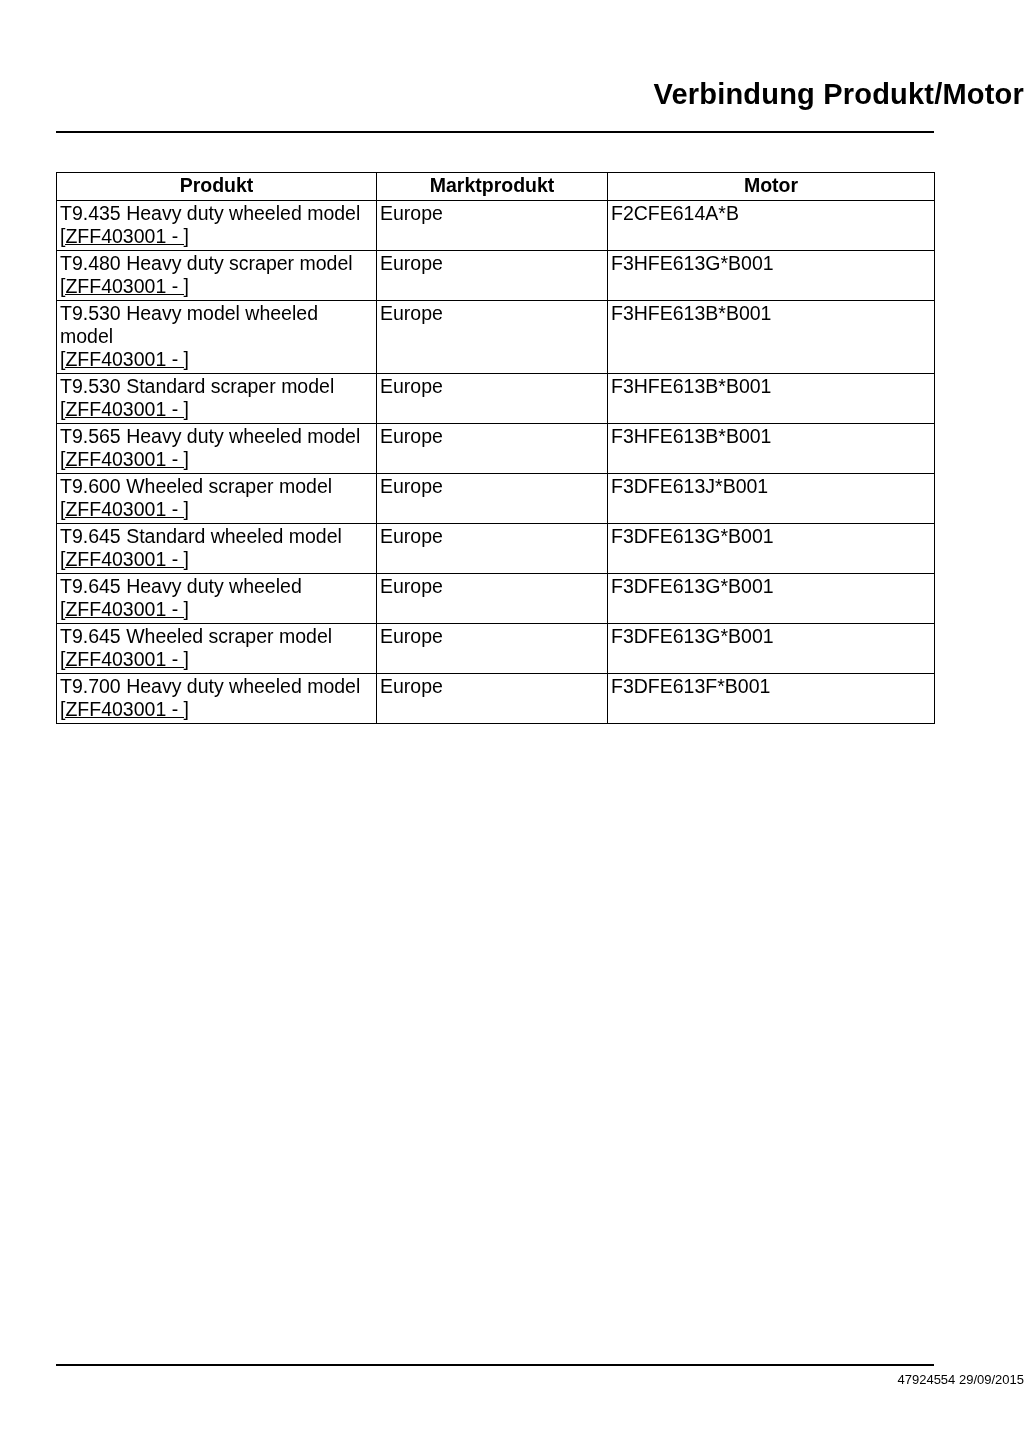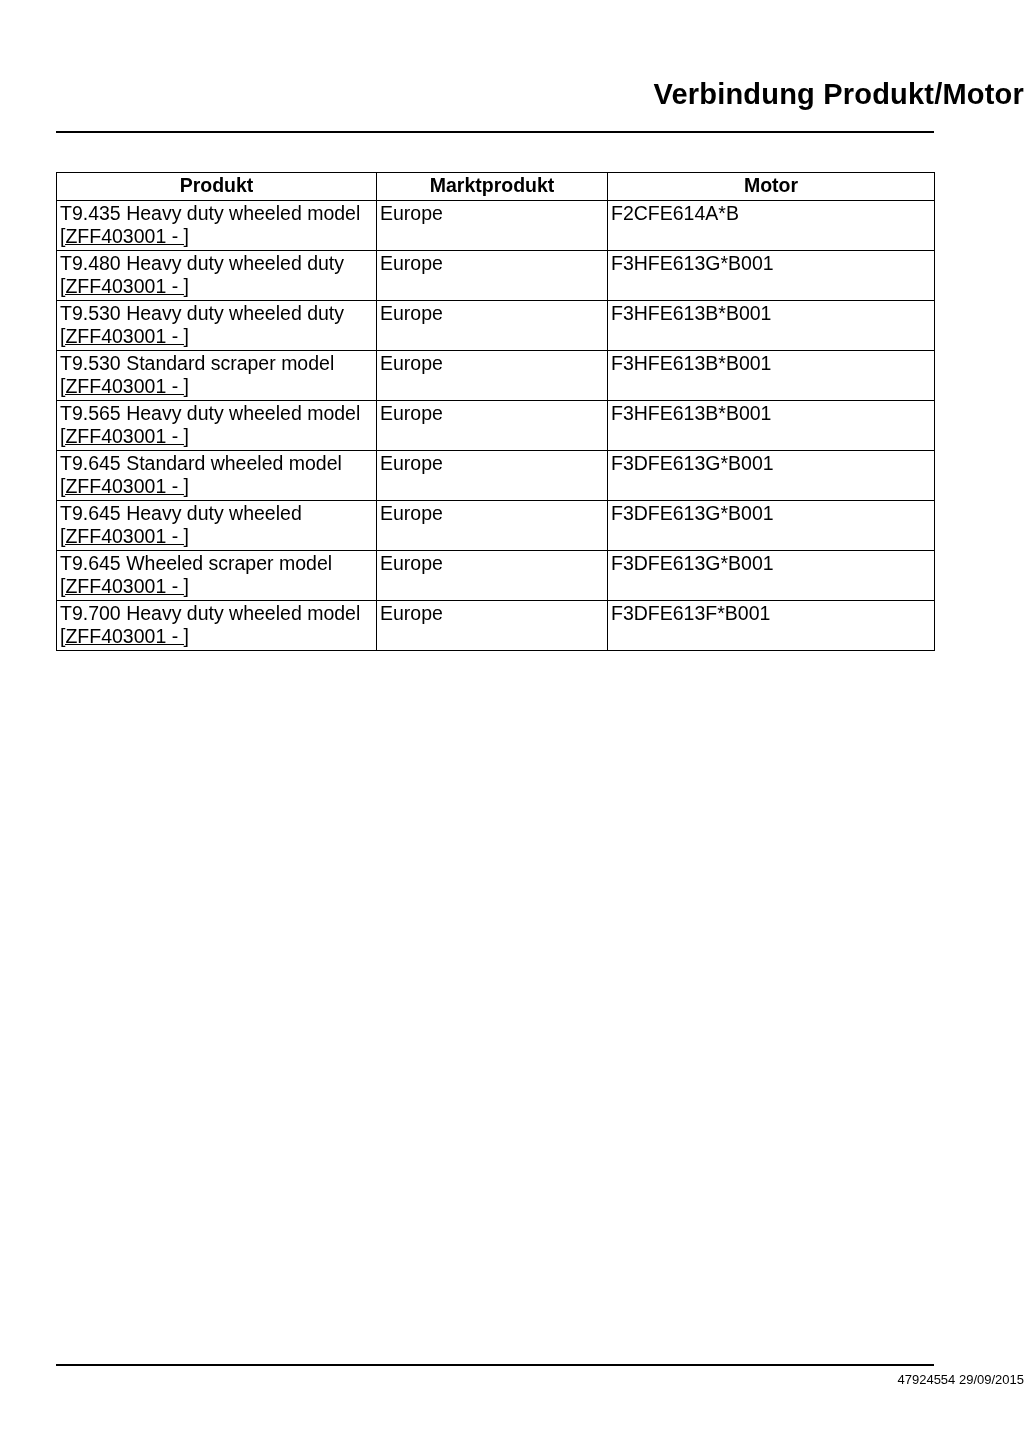--- a/index.html
+++ b/index.html
@@ -112,38 +112,43 @@
           <th>Motor</th>
         </tr>
       </thead>
       <tbody>
         <tr>
           <td><span>T9.435 Heavy duty wheeled model</span><span class="cell-line2">[ZFF403001 - ]</span></td>
           <td>Europe</td>
           <td>F2CFE614A*B</td>
         </tr>
         <tr>
-          <td><span>T9.480 Heavy duty wheeled duty</span><span class="cell-line2">[ZFF403001 - ]</span></td>
+          <td><span>T9.480 Heavy duty scraper model</span><span class="cell-line2">[ZFF403001 - ]</span></td>
           <td>Europe</td>
           <td>F3HFE613G*B001</td>
         </tr>
         <tr>
-          <td><span>T9.530 Heavy duty wheeled duty</span><span class="cell-line2">[ZFF403001 - ]</span></td>
+          <td><span>T9.530 Heavy model wheeled model</span><span class="cell-line2">[ZFF403001 - ]</span></td>
           <td>Europe</td>
           <td>F3HFE613B*B001</td>
         </tr>
         <tr>
           <td><span>T9.530 Standard scraper model</span><span class="cell-line2">[ZFF403001 - ]</span></td>
           <td>Europe</td>
           <td>F3HFE613B*B001</td>
         </tr>
         <tr>
           <td><span>T9.565 Heavy duty wheeled model</span><span class="cell-line2">[ZFF403001 - ]</span></td>
           <td>Europe</td>
           <td>F3HFE613B*B001</td>
+        </tr>
+        <tr>
+          <td><span>T9.600 Wheeled scraper model</span><span class="cell-line2">[ZFF403001 - ]</span></td>
+          <td>Europe</td>
+          <td>F3DFE613J*B001</td>
         </tr>
         <tr>
           <td><span>T9.645 Standard wheeled model</span><span class="cell-line2">[ZFF403001 - ]</span></td>
           <td>Europe</td>
           <td>F3DFE613G*B001</td>
         </tr>
         <tr>
           <td><span>T9.645 Heavy duty wheeled</span><span class="cell-line2">[ZFF403001 - ]</span></td>
           <td>Europe</td>
           <td>F3DFE613G*B001</td>

